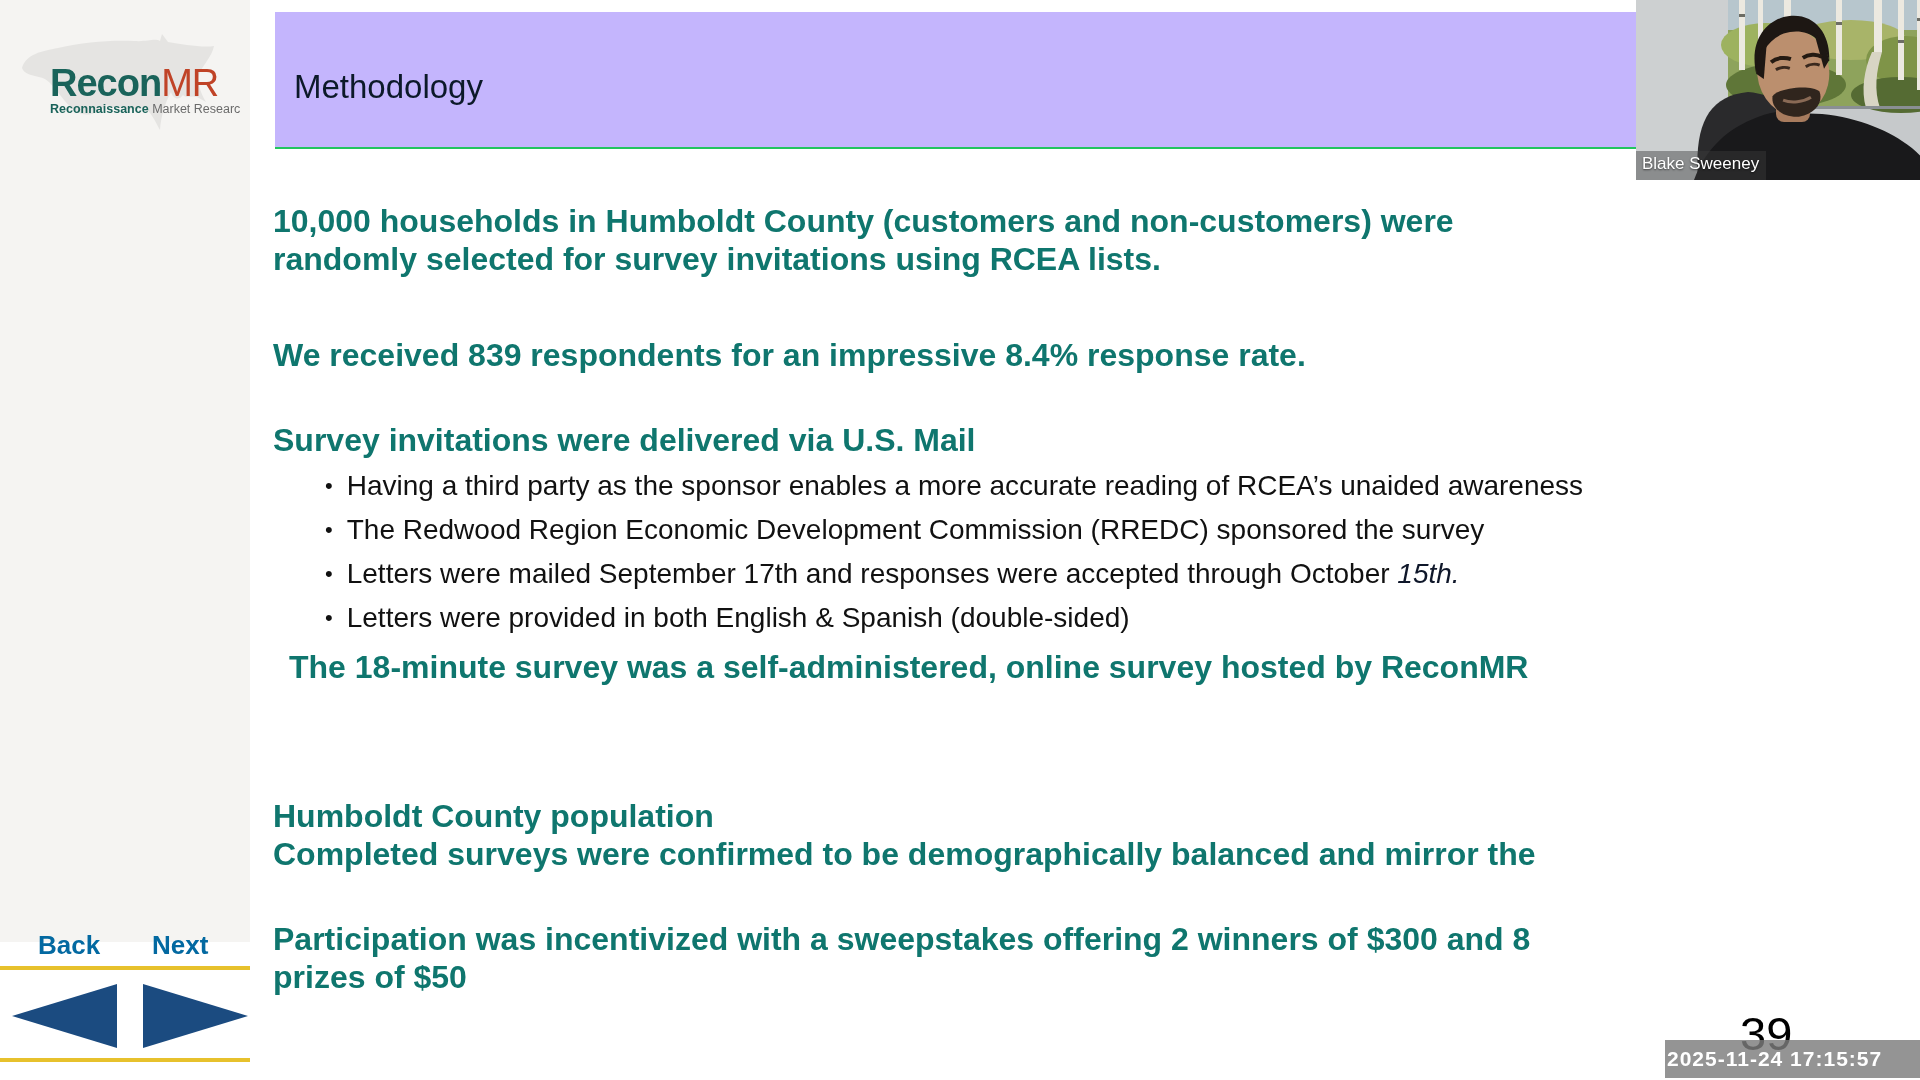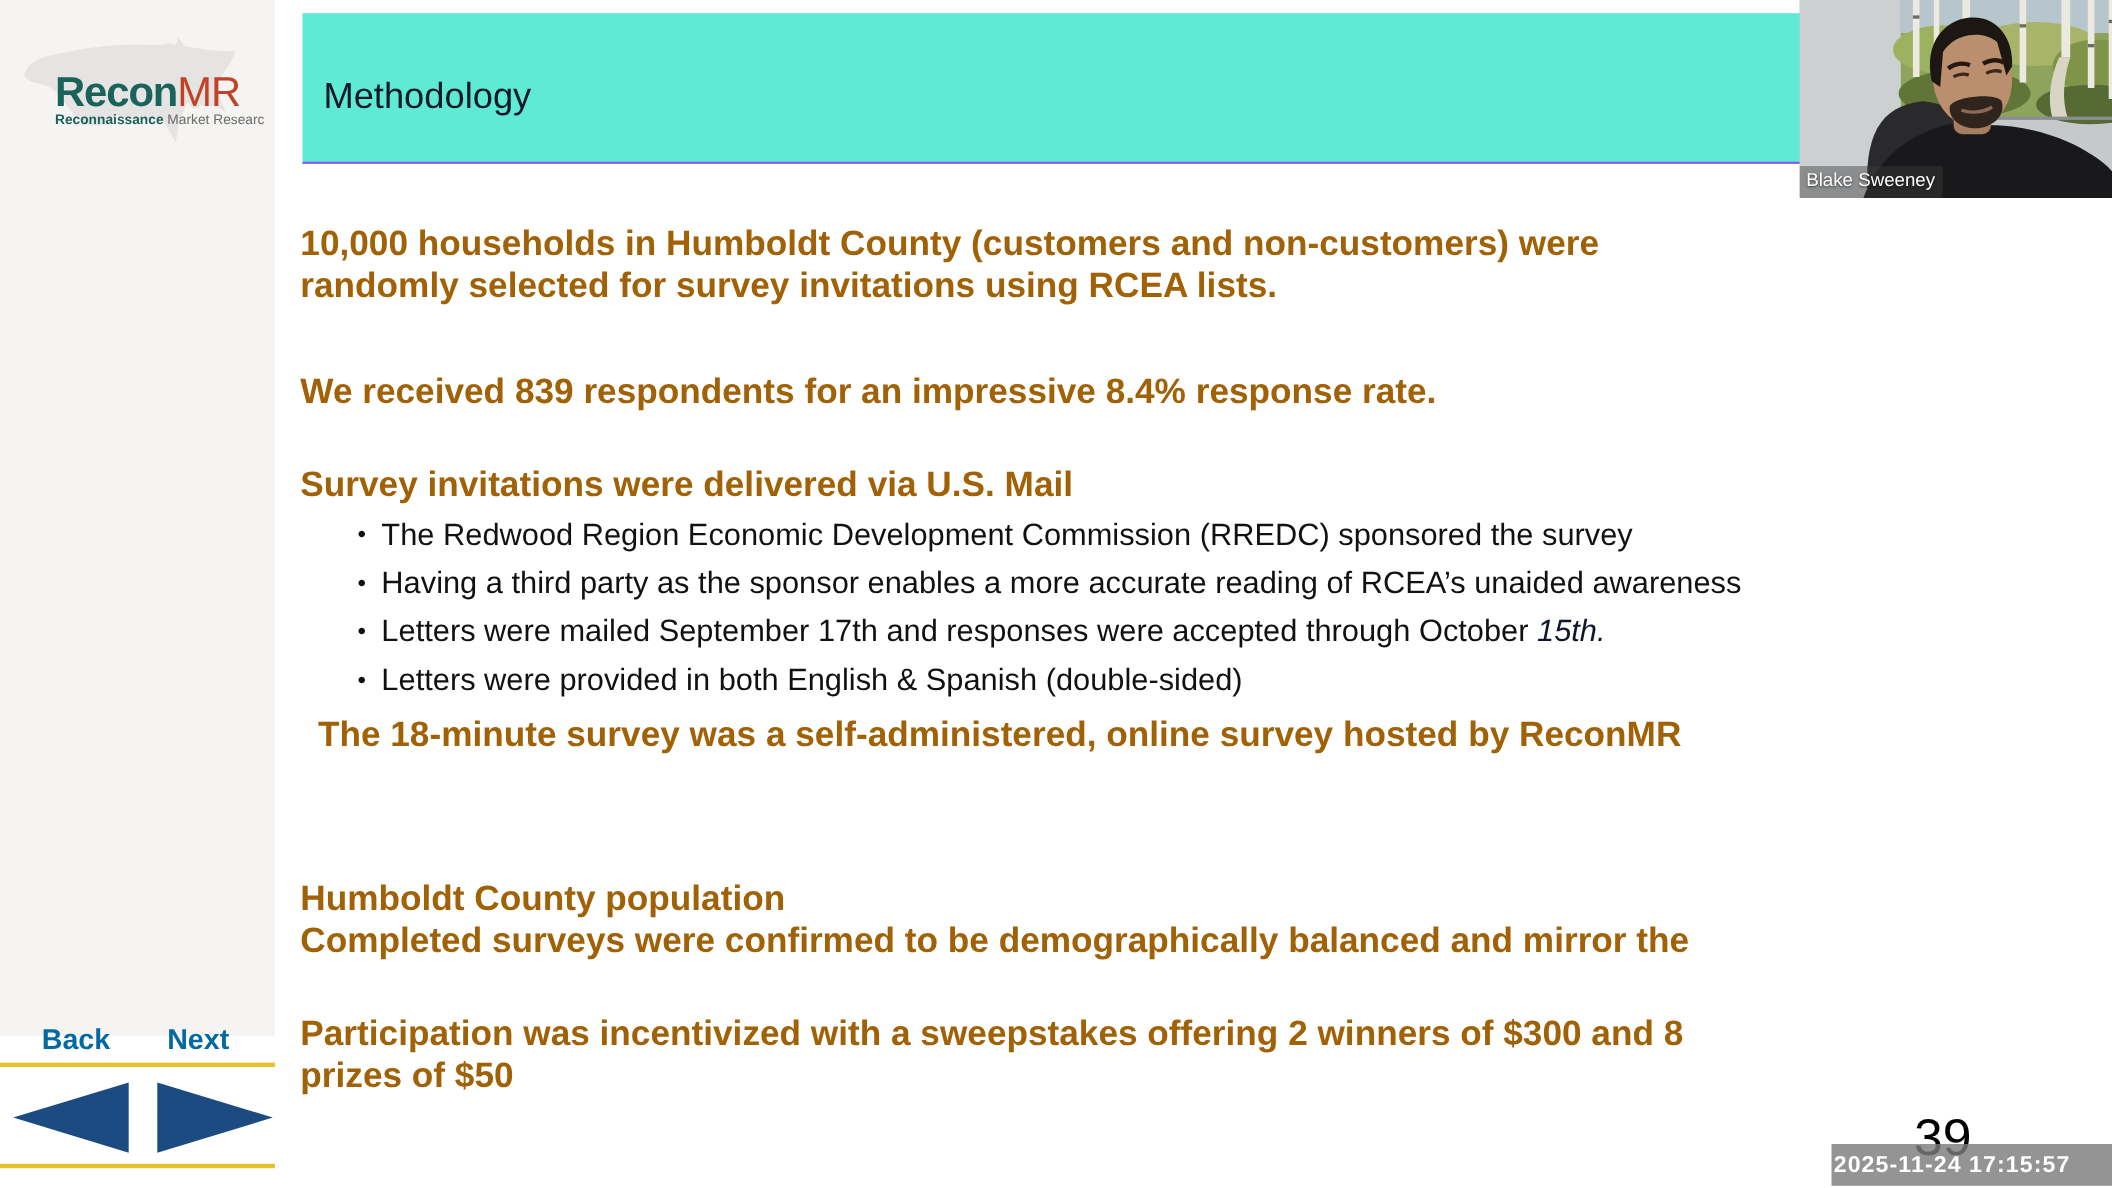--- a/index.html
+++ b/index.html
@@ -13,26 +13,26 @@
   .logo-sub{font-size:12.5px;}
   .nav-label{position:absolute;top:930px;font-size:26px;font-weight:700;color:#0369a1;cursor:pointer;}
   .nav-back{left:38px;}
   .nav-next{left:152px;}
   .yline{position:absolute;left:0;width:250px;height:4px;background:#e7c12c;}
   .yline1{top:966px;}
   .yline2{top:1058px;}
   .arrows{position:absolute;left:0;top:975px;width:252px;height:82px;}
 
   
-  .header-bar{position:absolute;left:275px;top:12px;width:1537px;height:135px;background:#5eead4;
-              border-bottom:2px solid #8b5cf6;}
+  .header-bar{position:absolute;left:275px;top:12px;width:1537px;height:135px;background:#c4b5fd;
+              border-bottom:2px solid #22c55e;}
   .slide-title{position:absolute;left:19px;top:56px;font-size:33px;font-weight:400;color:#0c1929;}
 
   
-  .para{position:absolute;left:273px;color:#a16207;font-weight:700;font-size:32px;line-height:38px;white-space:nowrap;}
+  .para{position:absolute;left:273px;color:#0f766e;font-weight:700;font-size:32px;line-height:38px;white-space:nowrap;}
   .p1{top:202px;}
   .p2{top:336px;}
   .p3{top:421px;}
   .p4{top:648px;margin-left:16px;}
   .p5{top:797px;}
   .p6{top:920px;}
   .bullets{position:absolute;left:325px;top:464px;margin:0;padding:0;list-style:none;
            font-size:28px;font-weight:400;color:#111;}
   .bullets li{height:44px;line-height:44px;white-space:nowrap;}
   .bdot{display:inline-block;margin-right:14px;font-size:22px;vertical-align:2px;color:#111;}
@@ -89,22 +89,22 @@
   <div class="para p1">
     <div>10,000 households in Humboldt County (customers and non-customers) were</div>
     <div>randomly selected for survey invitations using RCEA lists.</div>
   </div>
 
   <div class="para p2">We received 839 respondents for an impressive 8.4% response rate.</div>
 
   <div class="para p3">Survey invitations were delivered via U.S. Mail</div>
 
   <ul class="bullets">
+    <li><span class="bdot">•</span><span>Having a third party as the sponsor enables a more accurate reading of RCEA’s unaided awareness</span><span class="hl"></span></li>
     <li><span class="bdot">•</span><span>The Redwood Region Economic Development Commission (RREDC) sponsored the survey</span><span class="hl"></span></li>
-    <li><span class="bdot">•</span><span>Having a third party as the sponsor enables a more accurate reading of RCEA’s unaided awareness</span><span class="hl"></span></li>
     <li><span class="bdot">•</span><span>Letters were mailed September 17th and responses were accepted through October </span><span class="hl">15th.</span></li>
     <li><span class="bdot">•</span><span>Letters were provided in both English &amp; Spanish (double-sided)</span><span class="hl"></span></li>
   </ul>
 
   <div class="para p4">The 18-minute survey was a self-administered, online survey hosted by ReconMR</div>
 
   <div class="para p5">
     <div>Humboldt County population</div>
     <div>Completed surveys were confirmed to be demographically balanced and mirror the</div>
   </div>

